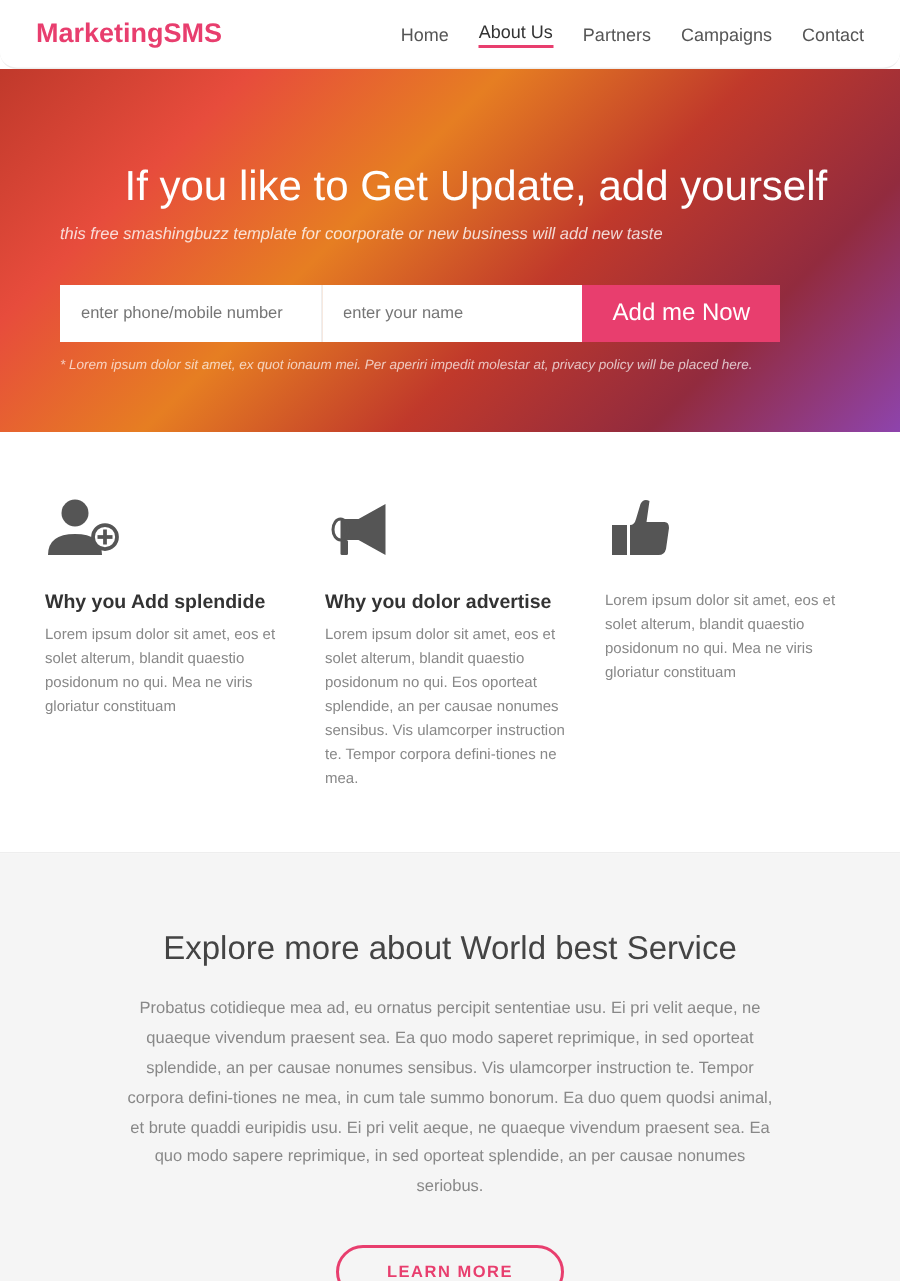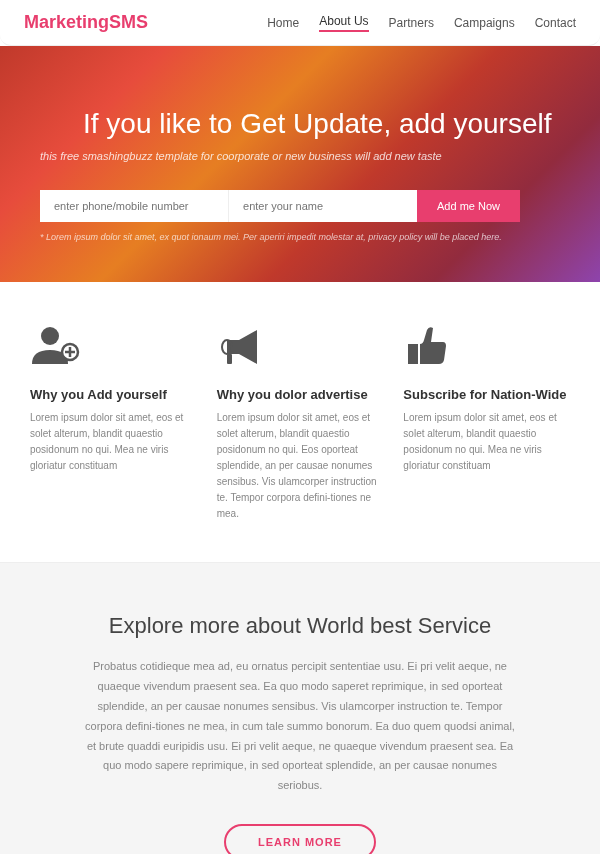--- a/index.html
+++ b/index.html
@@ -45,21 +45,21 @@
     .hero-form {
       display: flex; gap: 0; position: relative; z-index: 1; max-width: 480px;
     }
     .hero-form input {
       flex: 1; padding: 10px 14px; border: none; outline: none;
       font-size: 11px; color: #999; background: #fff;
     }
     .hero-form input:first-child { border-right: 1px solid #eee; }
     .hero-form button {
       background: #e83e6e; color: #fff; border: none; padding: 10px 20px;
-      font-size: 11px; cursor: pointer; white-space: nowrap;
+      font-size: 16px; cursor: pointer; white-space: nowrap;
     }
     .hero-disclaimer {
       font-size: 9px; color: rgba(255,255,255,0.7); margin-top: 10px;
       position: relative; z-index: 1; font-style: italic;
     }
 
     
     .features {
       display: flex; padding: 40px 30px; gap: 20px; background: #fff;
       border-bottom: 1px solid #eee;
@@ -114,42 +114,41 @@
   <div class="feature">
     <span class="icon-person">
       <svg width="50" height="50" viewBox="0 0 50 50" fill="#555">
         <circle cx="20" cy="14" r="9"></circle>
         <path d="M2 42 Q2 28 20 28 Q38 28 38 42 Z"></path>
         <circle cx="40" cy="30" r="8" fill="#fff" stroke="#555" stroke-width="2.5"></circle>
         <line x1="40" y1="25" x2="40" y2="35" stroke="#555" stroke-width="2.5"></line>
         <line x1="35" y1="30" x2="45" y2="30" stroke="#555" stroke-width="2.5"></line>
       </svg>
     </span>
-    <h3>Why you Add yourself</h3>
+    <h3>Why you Add splendide</h3>
     <p>Lorem ipsum dolor sit amet, eos et solet alterum, blandit quaestio posidonum no qui. Mea ne viris gloriatur constituam</p>
   </div>
   <div class="feature">
     <span class="icon-megaphone">
       <svg width="50" height="50" viewBox="0 0 50 50" fill="#555">
         <polygon points="10,18 10,32 22,32 40,42 40,8 22,18"></polygon>
         <rect x="10" y="32" width="5" height="10" rx="1" fill="#555"></rect>
         <ellipse cx="10" cy="25" rx="5" ry="7" fill="none" stroke="#555" stroke-width="2"></ellipse>
       </svg>
     </span>
     <h3>Why you dolor advertise</h3>
     <p>Lorem ipsum dolor sit amet, eos et solet alterum, blandit quaestio posidonum no qui. Eos oporteat splendide, an per causae nonumes sensibus. Vis ulamcorper instruction te. Tempor corpora defini-tiones ne mea.</p>
   </div>
   <div class="feature">
     <span class="icon-thumb">
       <svg width="50" height="50" viewBox="0 0 50 50" fill="#555">
         <path d="M5 22 h10 v20 h-10 z"></path>
         <path d="M17 22 Q20 22 21 18 L24 8 Q26 4 30 6 L28 20 h12 Q43 20 43 24 L41 38 Q40 42 36 42 H17 Z"></path>
       </svg>
     </span>
-    <h3>Subscribe for Nation-Wide</h3>
     <p>Lorem ipsum dolor sit amet, eos et solet alterum, blandit quaestio posidonum no qui. Mea ne viris gloriatur constituam</p>
   </div>
 </section>
 
 <section class="explore">
   <h2>Explore more about World best Service</h2>
   <p>Probatus cotidieque mea ad, eu ornatus percipit sententiae usu. Ei pri velit aeque, ne quaeque vivendum praesent sea. Ea quo modo saperet reprimique, in sed oporteat splendide, an per causae nonumes sensibus. Vis ulamcorper instruction te. Tempor corpora defini-tiones ne mea, in cum tale summo bonorum. Ea duo quem quodsi animal, et brute quaddi euripidis usu. Ei pri velit aeque, ne quaeque vivendum praesent sea. Ea quo modo sapere reprimique, in sed oporteat splendide, an per causae nonumes seriobus.</p>
   <button class="explore-btn">LEARN MORE</button>
 </section>
 

